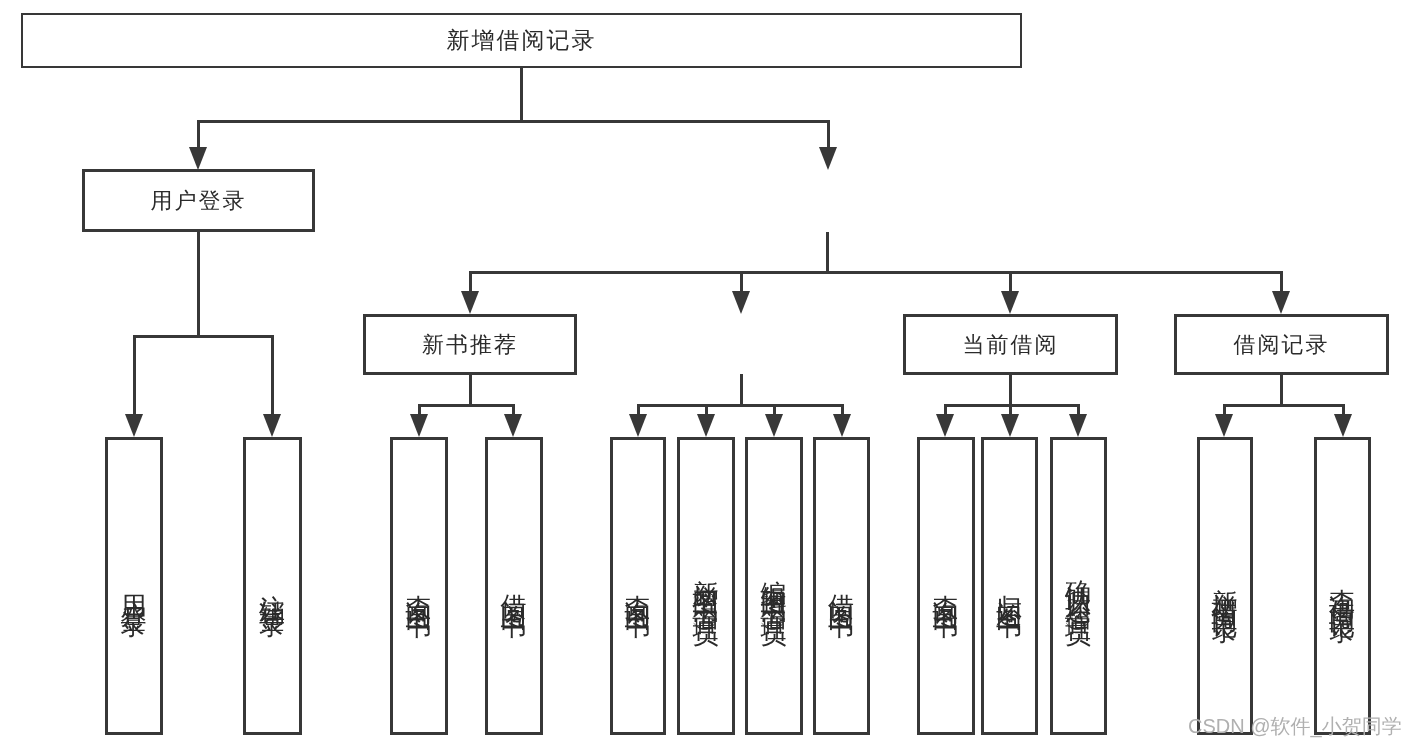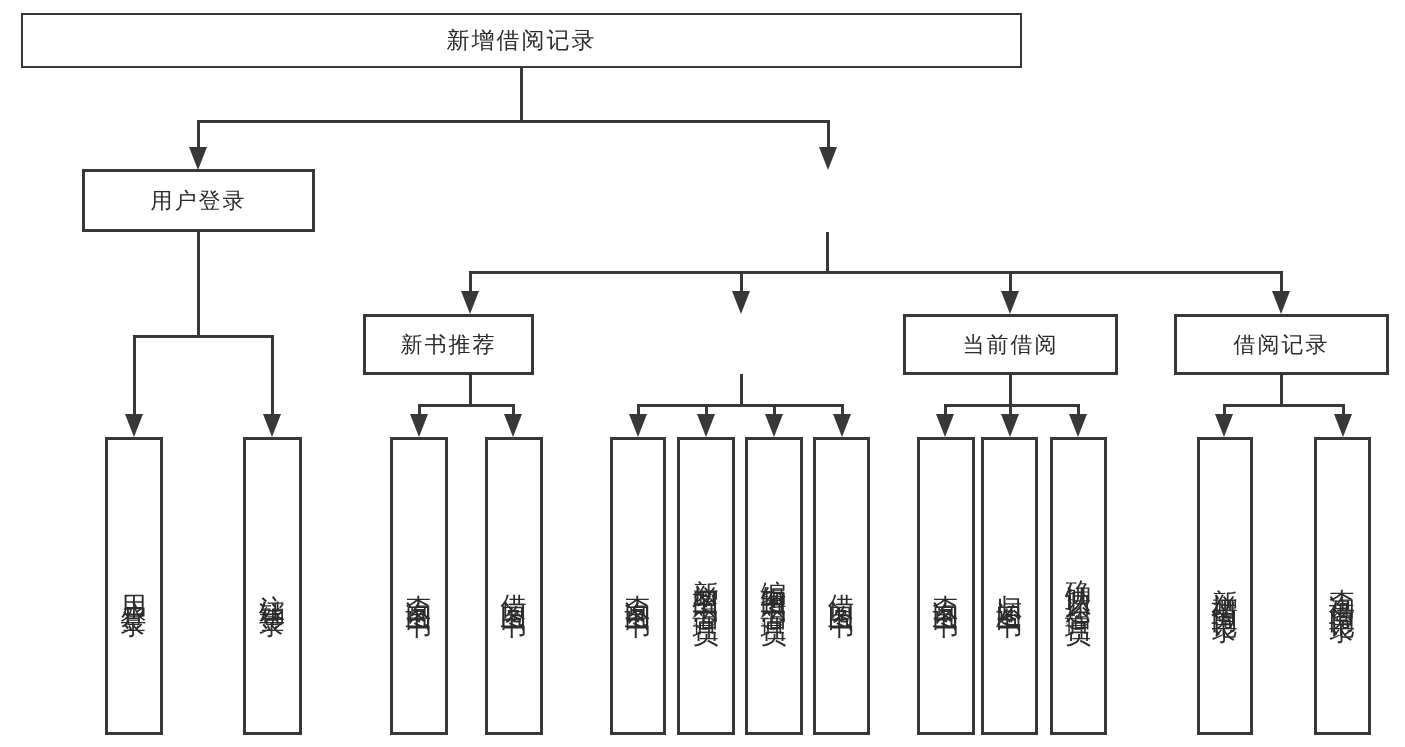--- a/index.html
+++ b/index.html
@@ -83,21 +83,21 @@
   <div class="hline" style="left:469px;top:271px;width:814px;"></div>
   <div class="vline" style="left:469px;top:271px;height:23px;"></div>
   <div class="arrow" style="left:461px;top:291px;"></div>
   <div class="vline" style="left:740px;top:271px;height:23px;"></div>
   <div class="arrow" style="left:732px;top:291px;"></div>
   <div class="vline" style="left:1009px;top:271px;height:23px;"></div>
   <div class="arrow" style="left:1001px;top:291px;"></div>
   <div class="vline" style="left:1280px;top:271px;height:23px;"></div>
   <div class="arrow" style="left:1272px;top:291px;"></div>
 
-  <div class="node" style="left:363px;top:314px;width:171px;height:61px;">
+  <div class="node" style="left:363px;top:314px;width:214px;height:61px;">
     <span>新书推荐</span>
   </div>
   <div class="node" style="left:1174px;top:314px;width:215px;height:61px;">
     <span>借阅记录</span>
   </div>
   <div class="node" style="left:903px;top:314px;width:215px;height:61px;">
     <span>当前借阅</span>
   </div>
 
   <div class="vline" style="left:469px;top:374px;height:33px;"></div>
@@ -171,14 +171,15 @@
     <span>确认归还（管理员）</span>
   </div>
 
   <div class="node leaf" style="left:1197px;top:437px;width:56px;height:298px;">
     <span>新增借阅记录</span>
   </div>
   <div class="node leaf" style="left:1314px;top:437px;width:57px;height:298px;">
     <span>查询借阅记录</span>
   </div>
 
+  <div class="watermark">CSDN @软件_小贺同学</div>
 
 </div>
 
 </body></html>

